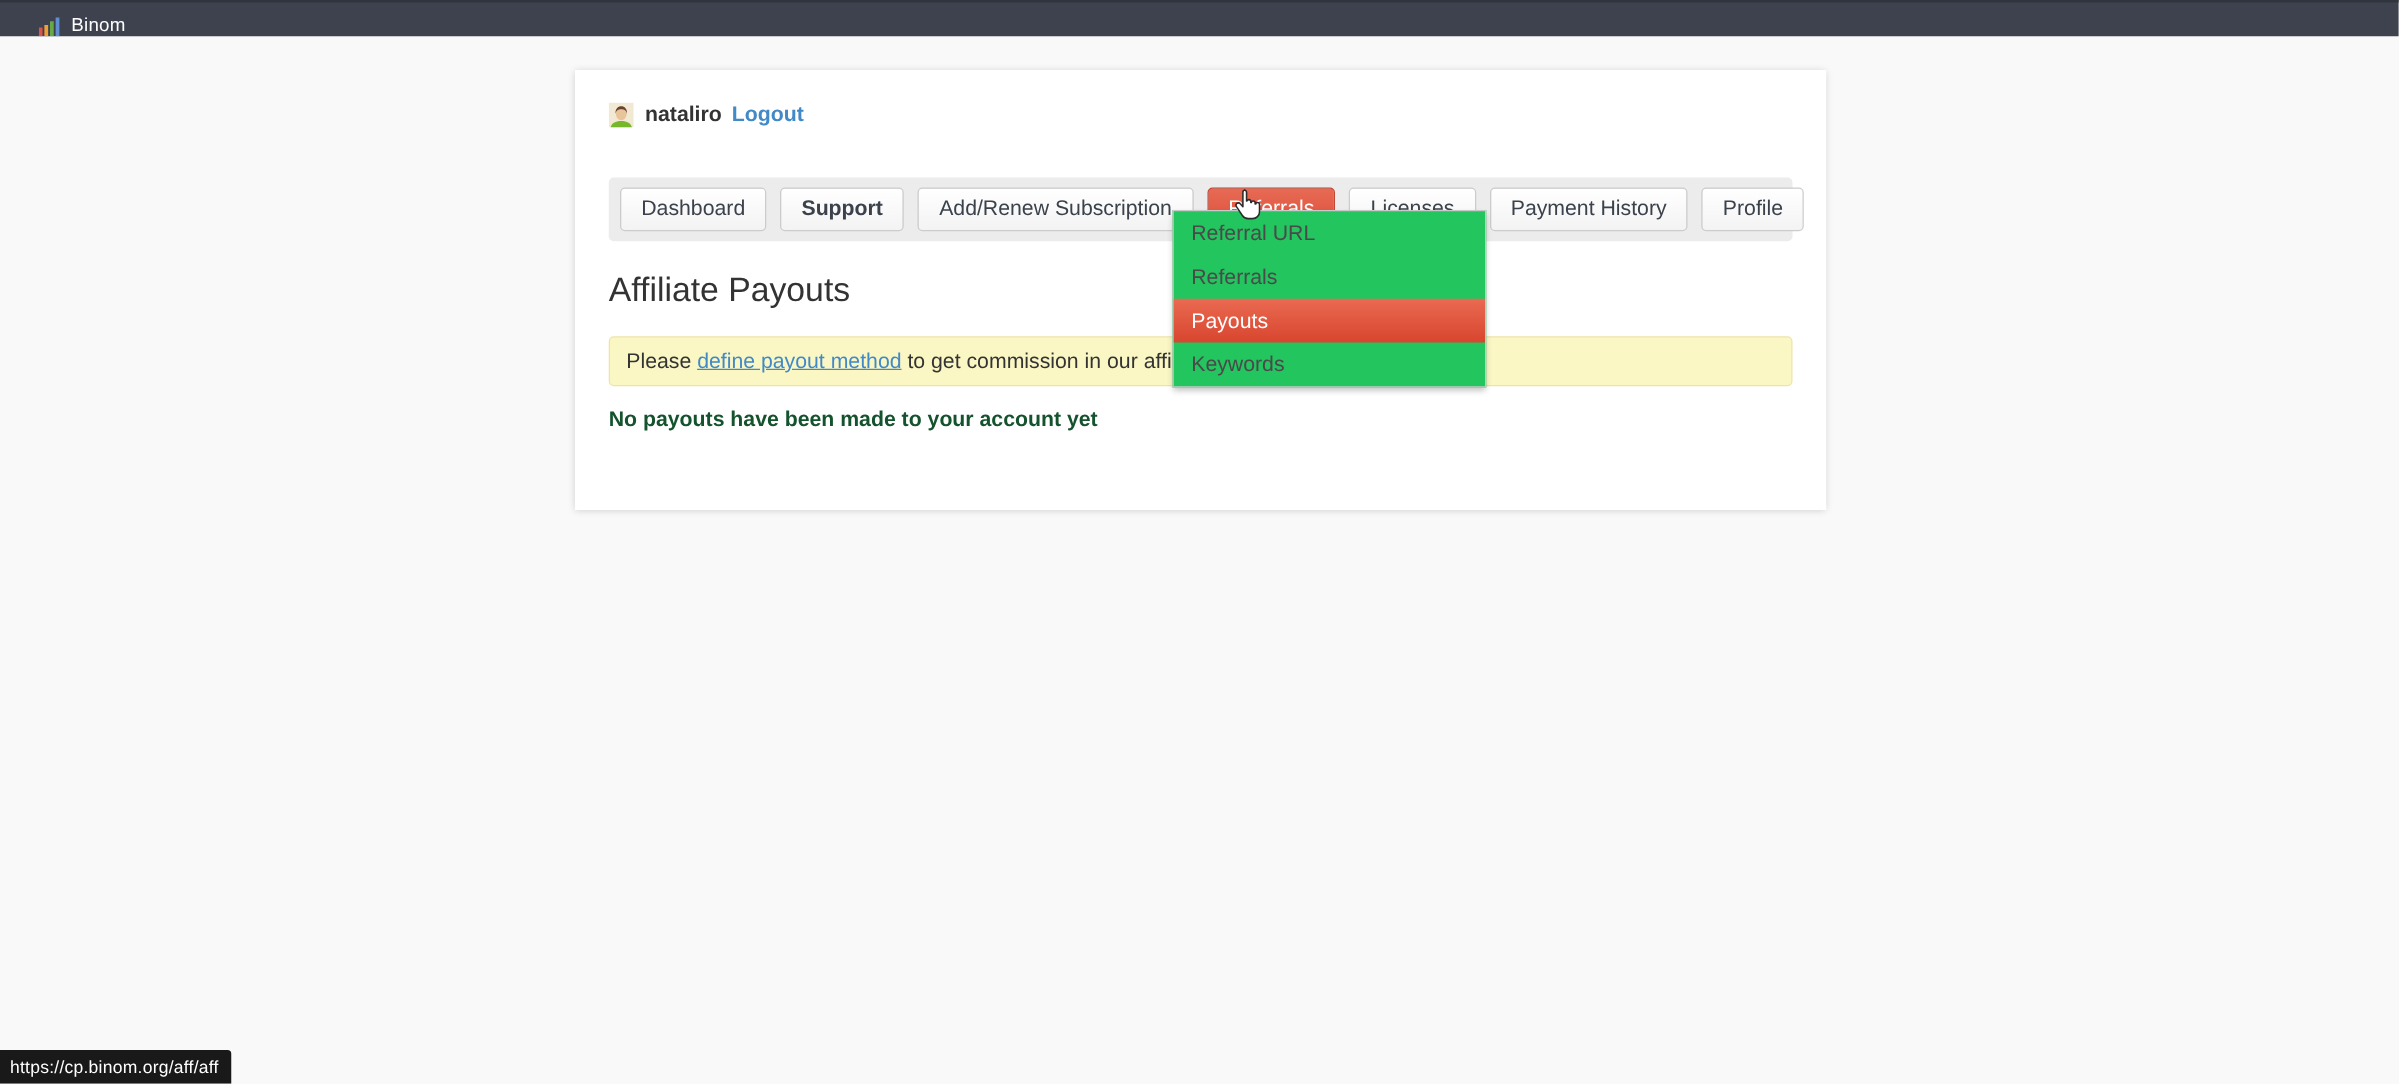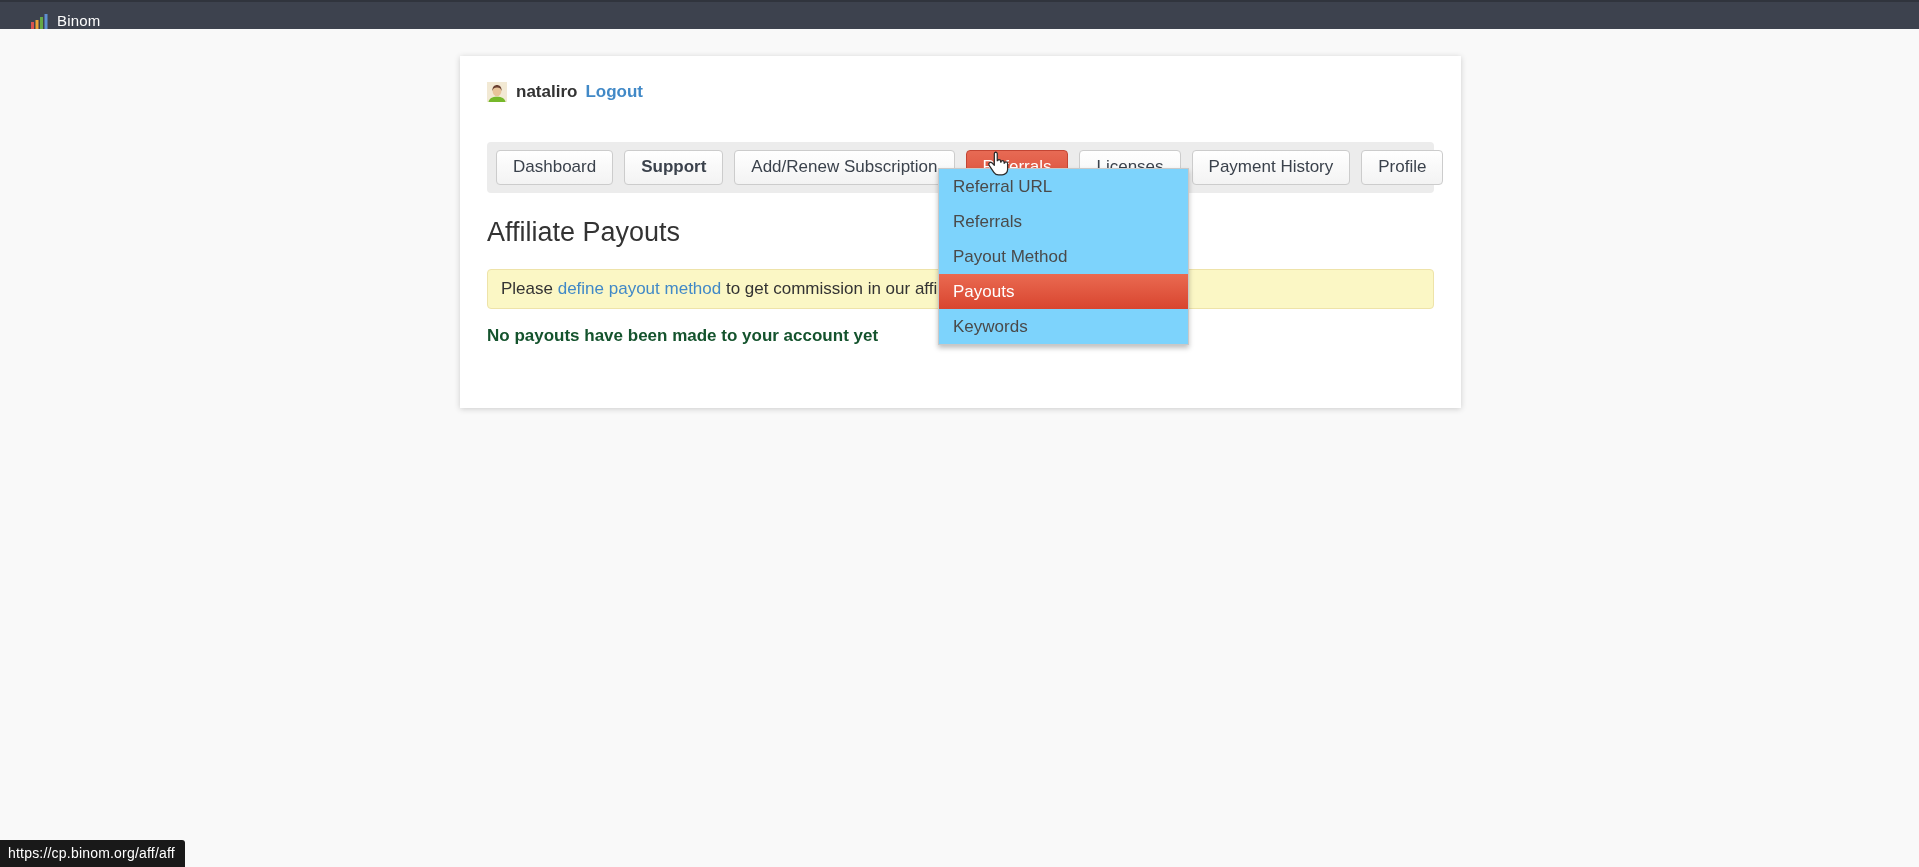--- a/index.html
+++ b/index.html
@@ -81,36 +81,37 @@
   .notice {
     background: #fbf7c5;
     border: 1px solid #eee3a9;
     border-radius: 4px;
     padding: 9px 13px;
     font-size: 17px;
     color: #333;
   }
   .notice a {
     color: #4189c7;
+    text-decoration: underline;
     cursor: pointer;
   }
 
   .empty-message {
     margin-top: 17px;
     font-size: 17px;
     color: #14532d;
     font-weight: bold;
   }
 
   
   .dropdown {
     position: absolute;
     left: 938px; top: 168px;
     width: 251px;
-    background: #7dd3fc;
+    background: #22c55e;
     border: 1px solid #c8c8c8;
     box-shadow: 0 3px 5px rgba(0,0,0,.25);
     z-index: 10;
   }
   .dropdown .menu-item {
     height: 35px;
     line-height: 35px;
     padding: 0 14px;
     font-size: 17px;
     color: #4a4a4a;
@@ -187,21 +188,20 @@
 
   <div class="notice"><span>Please </span><a>define payout method</a><span> to get commission in our affilia</span></div>
 
   <div class="empty-message">No payouts have been made to your account yet</div>
 
 </div>
 
 <div class="dropdown">
   <div class="menu-item">Referral URL</div>
   <div class="menu-item">Referrals</div>
-  <div class="menu-item">Payout Method</div>
   <div class="menu-item active">Payouts</div>
   <div class="menu-item">Keywords</div>
 </div>
 
 <svg class="cursor" viewBox="0 0 24 26" aria-hidden="true">
   <path d="M9 1.5c-.9 0-1.6.7-1.6 1.6v10.2l-1.9-2.1c-.6-.7-1.7-.8-2.4-.2-.7.6-.8 1.6-.3 2.3l4.2 6.3c.9 1.4 2.4 2.2 4.1 2.2h3.2c2.7 0 4.9-2.2 4.9-4.9v-5.2c0-.8-.6-1.4-1.4-1.4-.7 0-1.2.5-1.3 1.1h-.4v-.8c0-.8-.6-1.4-1.4-1.4-.7 0-1.3.5-1.4 1.2h-.3v-.7c0-.8-.6-1.4-1.4-1.4-.6 0-1.1.4-1.3.9h-.3V3.1c0-.9-.7-1.6-1.6-1.6z" fill="#ffffff" stroke="#2b2b2b" stroke-width="1.1" stroke-linejoin="round"></path>
 </svg>
 
 <div class="statusbar">https://cp.binom.org/aff/aff</div>
 

